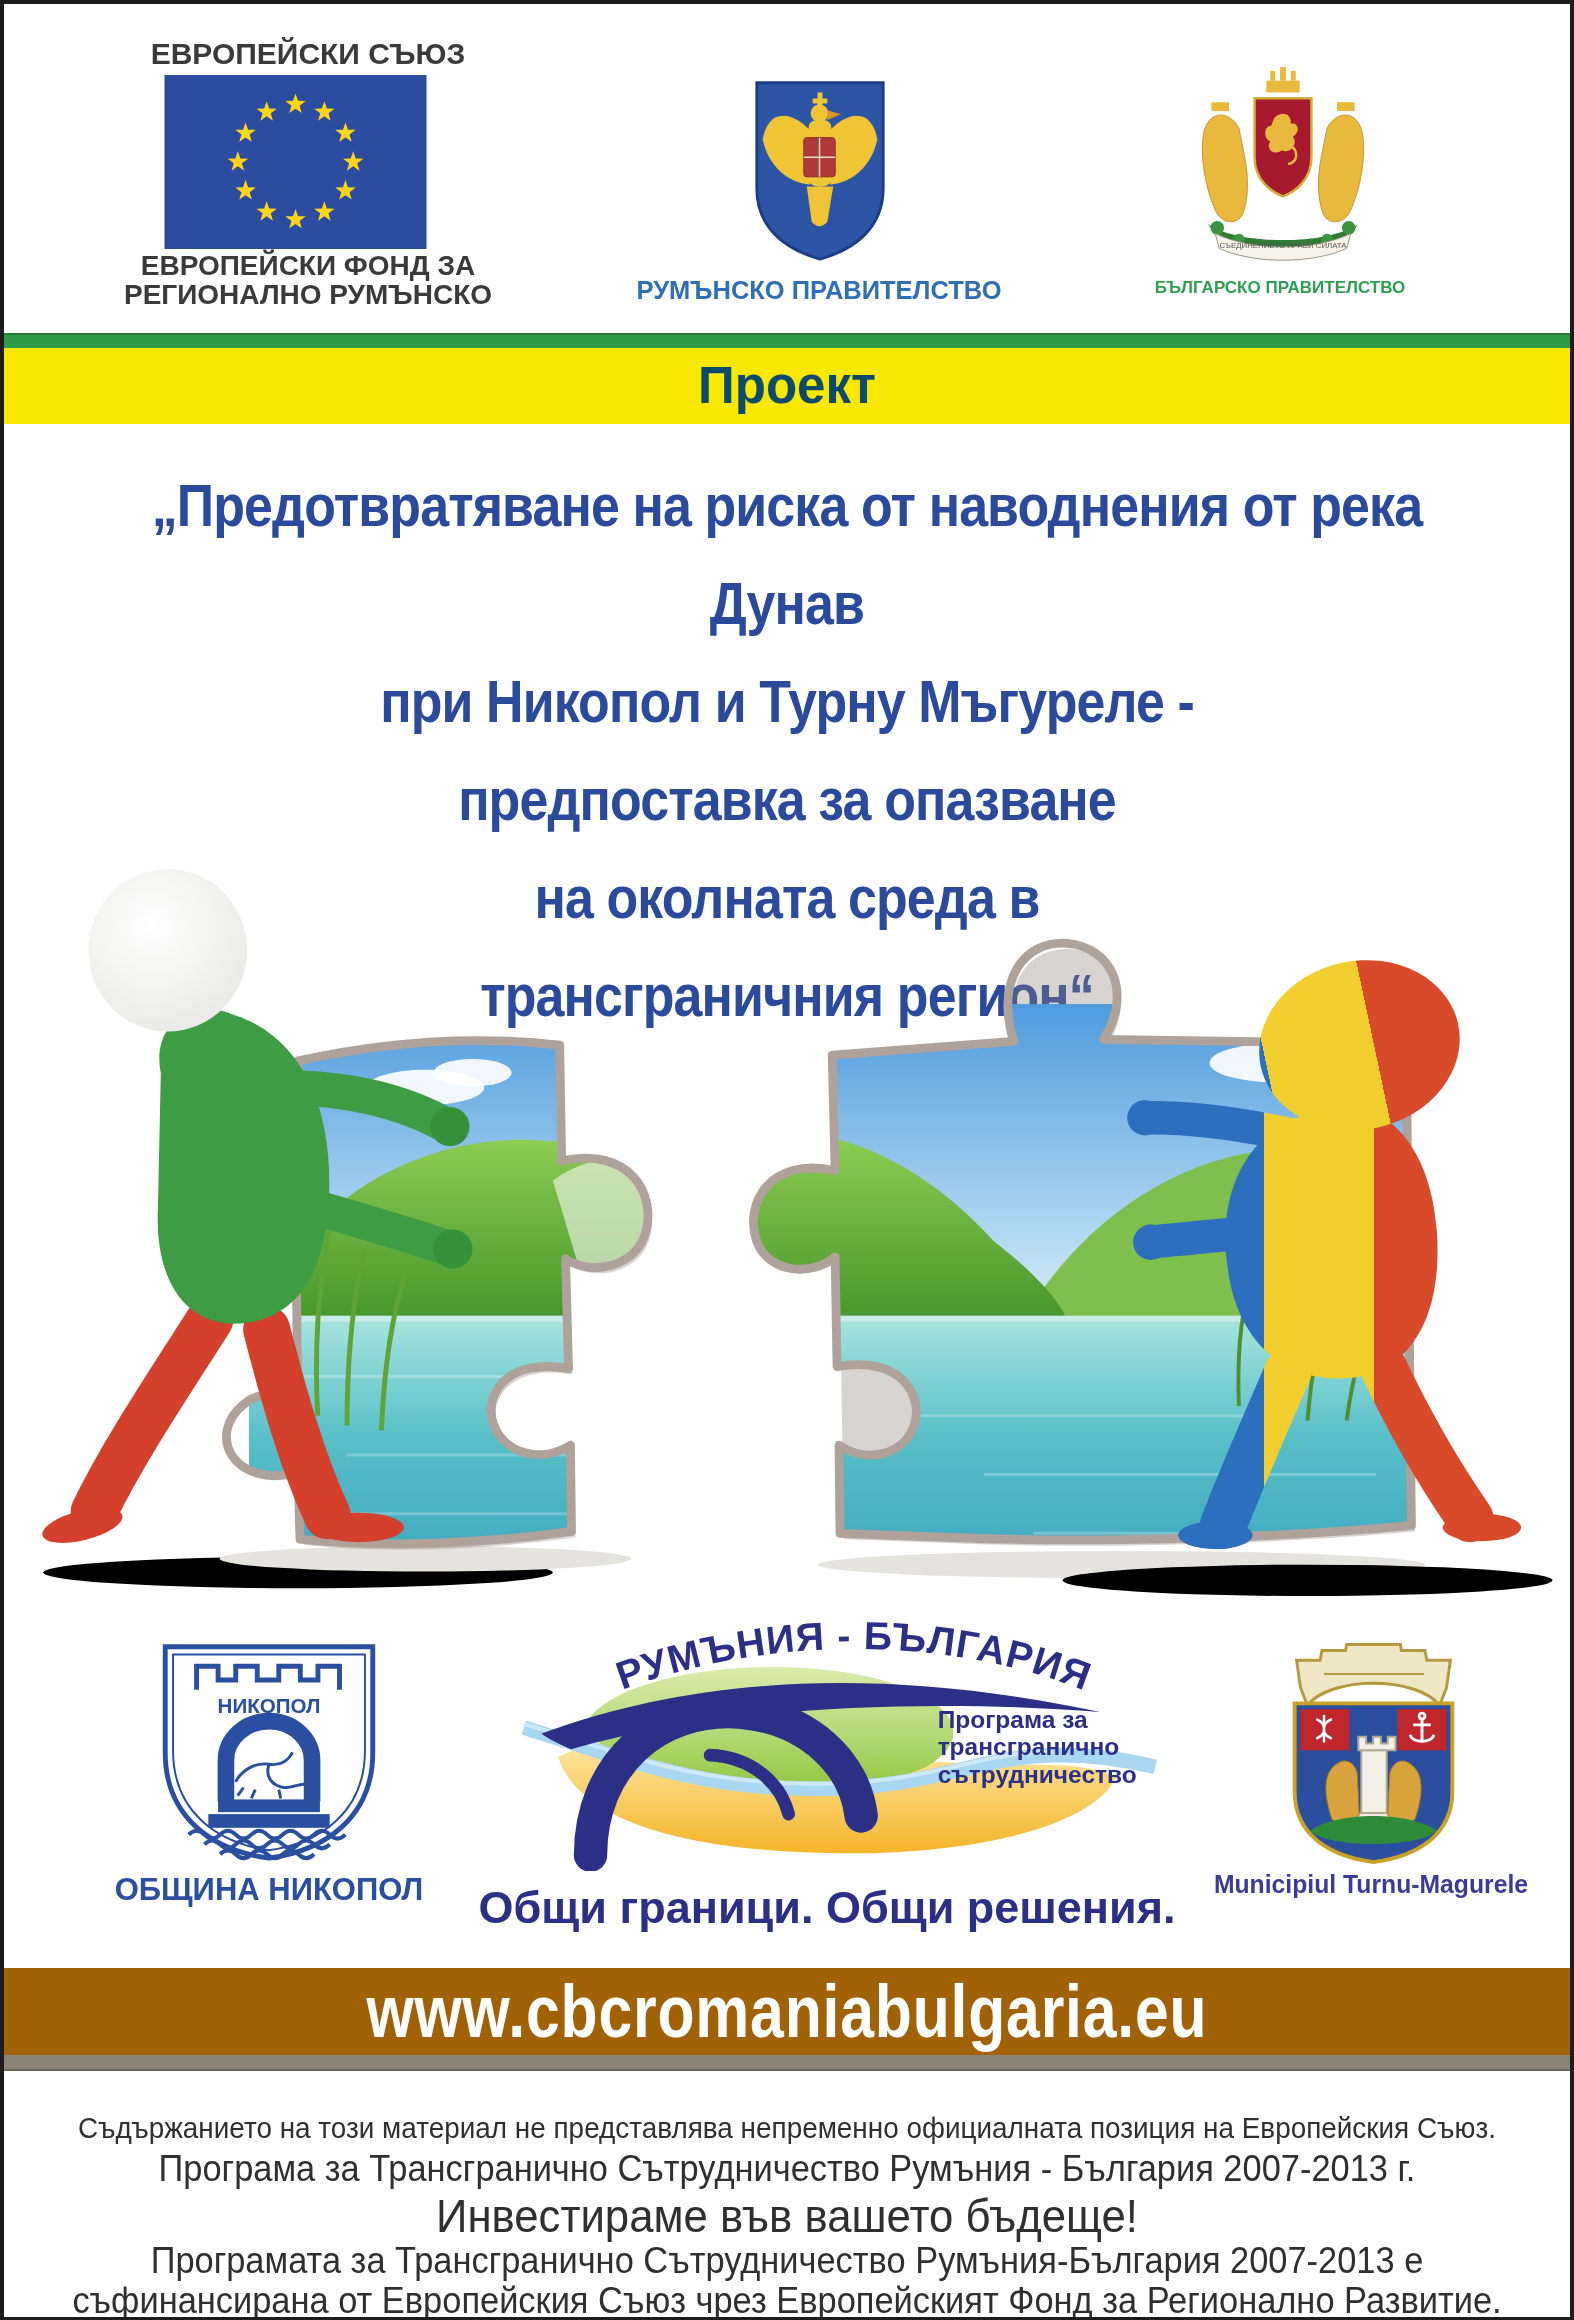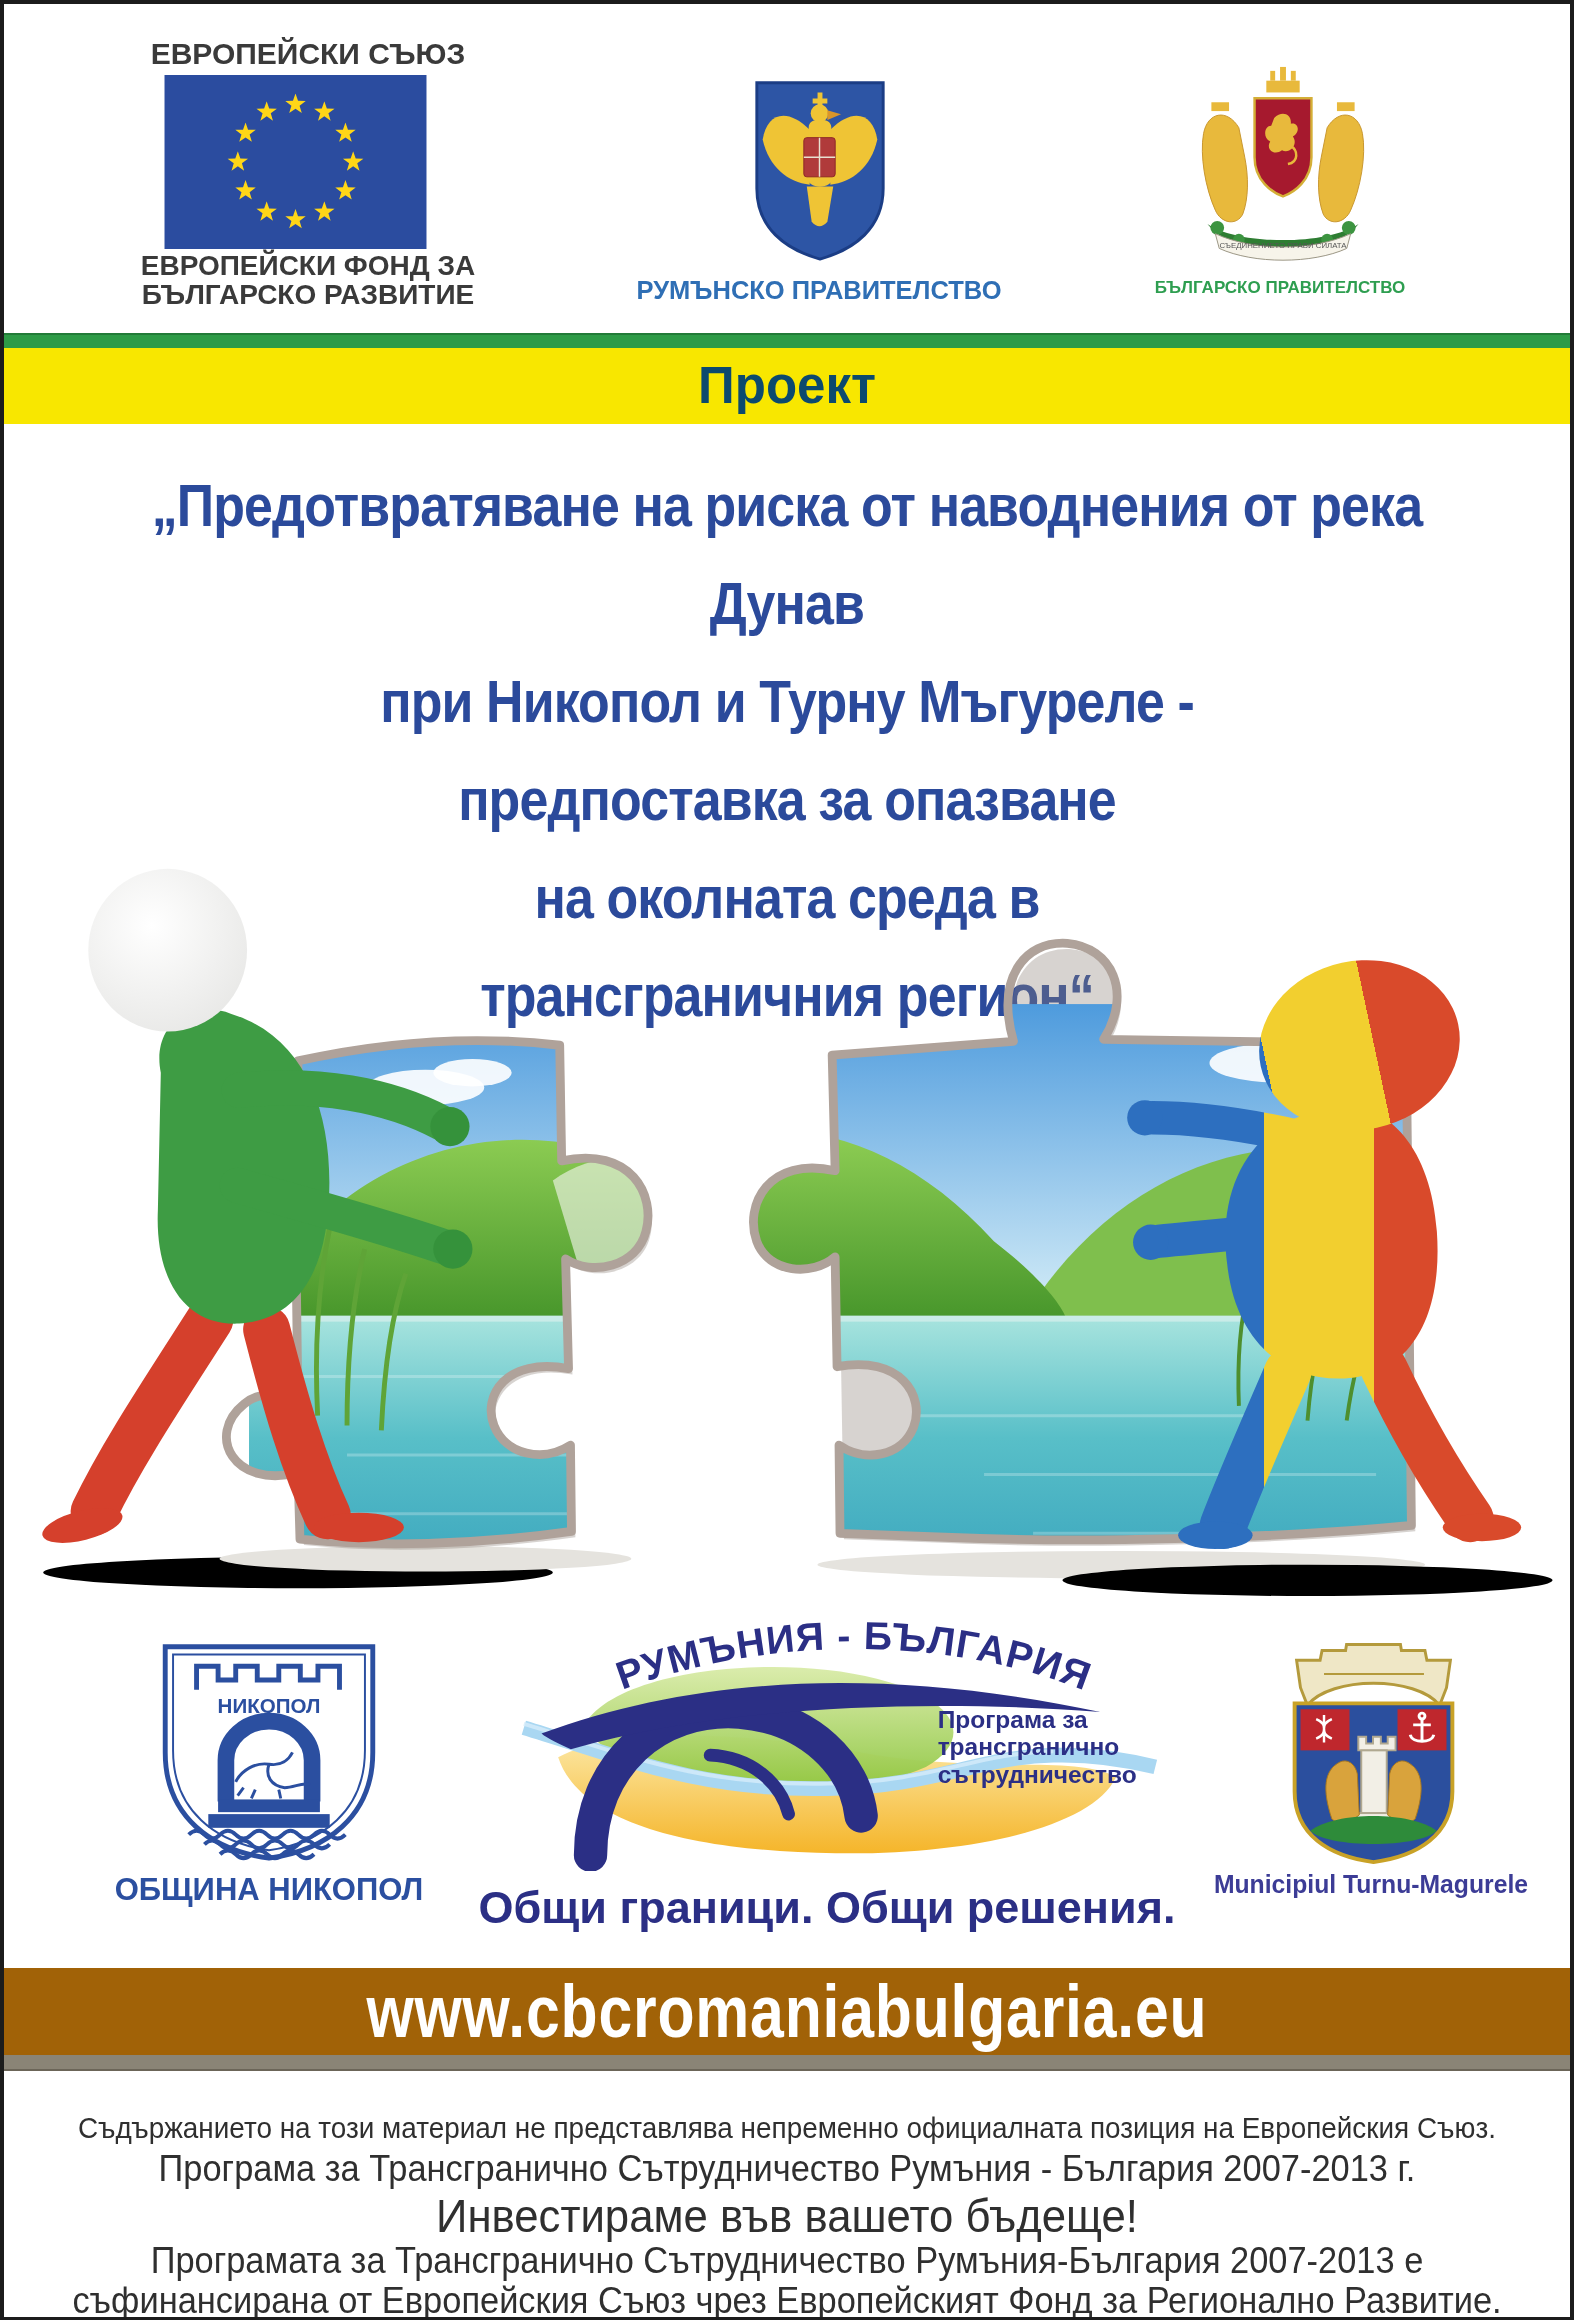--- a/index.html
+++ b/index.html
@@ -60,21 +60,21 @@
     <use href="#star" x="123" y="137" width="22" height="22"></use>
     <use href="#star" x="93.5" y="129.1" width="22" height="22"></use>
     <use href="#star" x="71.9" y="107.5" width="22" height="22"></use>
     <use href="#star" x="64" y="78" width="22" height="22"></use>
     <use href="#star" x="71.9" y="48.5" width="22" height="22"></use>
     <use href="#star" x="93.5" y="26.9" width="22" height="22"></use>
   </svg>
 
   <div class="abs ctr eu-cap2">
     <div>ЕВРОПЕЙСКИ ФОНД ЗА</div>
-    <div>БЪЛГАРСКО РАЗВИТИЕ</div>
+    <div>РЕГИОНАЛНО РУМЪНСКО</div>
   </div>
 
   <svg class="abs" style="left:745px;top:69px;" width="142" height="191" viewBox="0 0 145 195">
     <path d="M8,10 H137 V118 C137,158 108,180 72.5,190 C37,180 8,158 8,118 Z" fill="#2d55a5" stroke="#1b3d85" stroke-width="3"></path>
     <g>
       <path d="M62,58 C38,34 18,42 14,68 C20,96 40,112 62,114 Z" fill="#efc435"></path>
       <path d="M83,58 C107,34 127,42 131,68 C125,96 105,112 83,114 Z" fill="#efc435"></path>
       <path d="M61,55 C61,45 84,45 84,55 L86,105 C86,120 59,120 59,105 Z" fill="#efc435"></path>
       <circle cx="72" cy="41" r="9" fill="#efc435"></circle>
       <path d="M80,38 L94,42 L80,48 Z" fill="#d9952a"></path>

